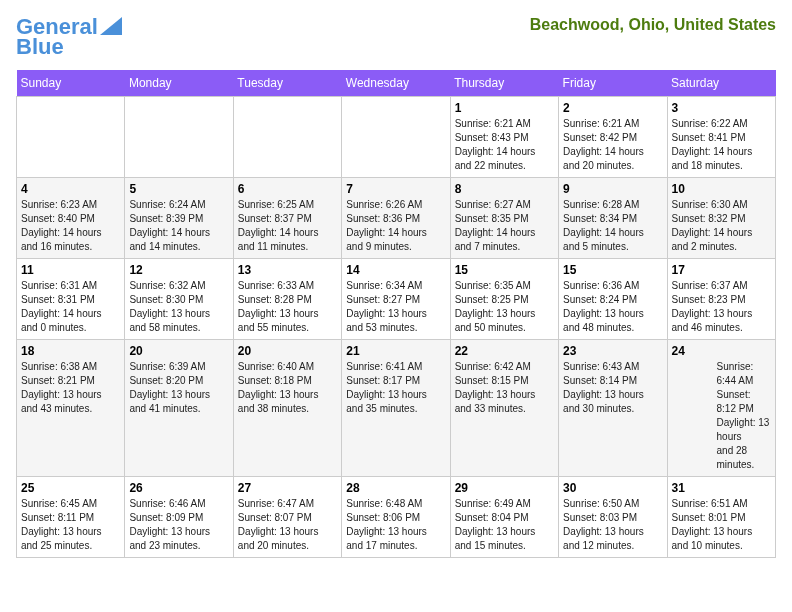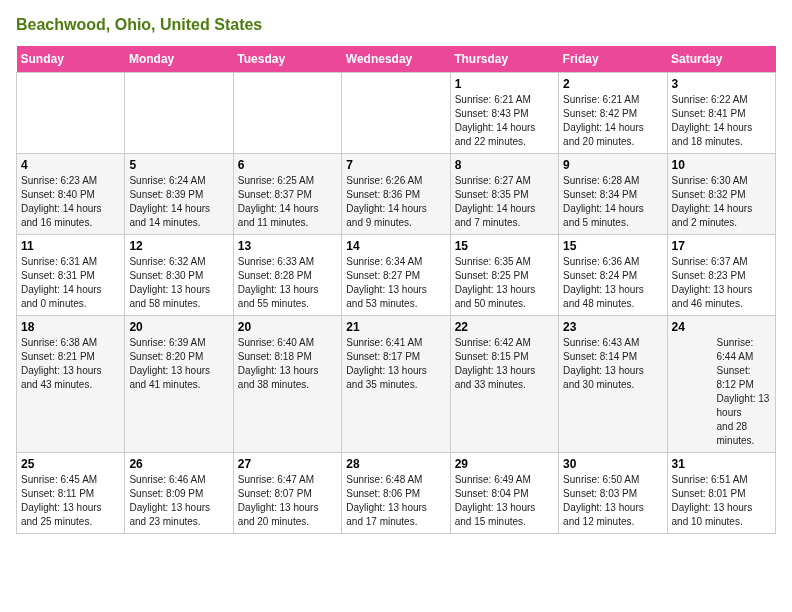--- a/index.html
+++ b/index.html
@@ -42,26 +42,26 @@
       font-size: 16px;
       color: #4d7c0f;
       font-weight: bold;
     }
     table {
       width: 100%;
       border-collapse: collapse;
       font-size: 11px;
     }
     thead tr th {
-      background: #ec4899;
+      background: #8b5cf6;
       color: #fff;
       padding: 6px 4px;
       text-align: left;
       font-size: 12px;
-      font-weight: bold;
+      font-weight: normal;
     }
     tbody tr td {
       border: 1px solid #ccc;
       vertical-align: top;
       padding: 4px 4px;
       width: 108px;
       min-height: 70px;
       background: #fff;
     }
     tbody tr:nth-child(even) td {
@@ -79,20 +79,34 @@
     }
     .empty-cell {
       background: #fff;
     }
     thead tr th:first-child { border-radius: 0; }
   </style>
 </head>
 <body>
 
 <div class="header-area">
+  <div class="logo">
+    <div style="display:flex;align-items:center;">
+      <span class="logo-text">
+        <span>General</span>
+      </span>
+
+      <svg width="22" height="18" viewBox="0 0 22 18" style="margin-left:2px;margin-top:-2px;">
+        <polygon points="0,18 22,0 22,18" fill="#4a90d9"></polygon>
+      </svg>
+    </div>
+    <div style="display:flex;align-items:center;margin-top:-2px;">
+      <span class="logo-text" style="font-size:22px;font-weight:bold;color:#4a90d9;">Blue</span>
+    </div>
+  </div>
   <div class="title-area">
     <div class="subtitle">Beachwood, Ohio, United States</div>
   </div>
 </div>
 
 <table>
   <thead>
     <tr id="header-row">
     <th>Sunday</th>
         <th>Monday</th>

